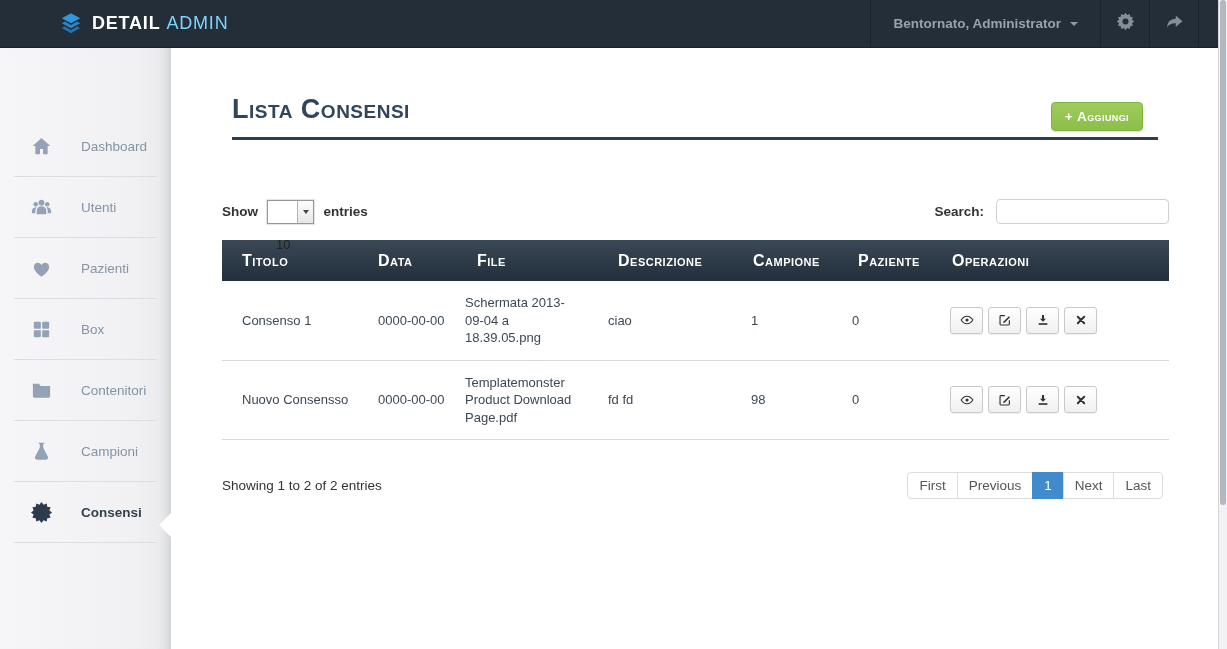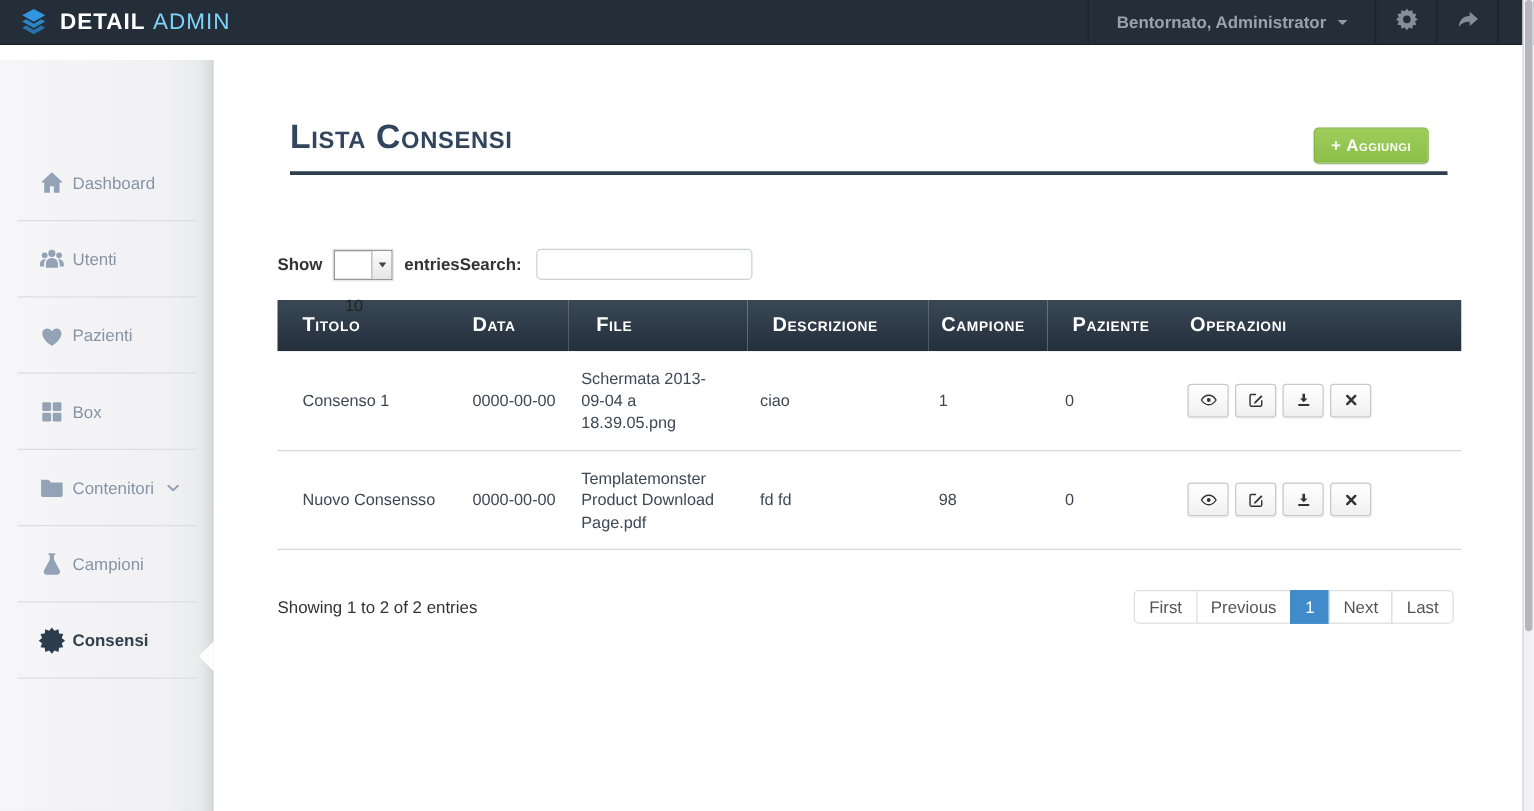--- a/index.html
+++ b/index.html
@@ -1,22 +1,22 @@
 <!DOCTYPE html>
 <html><head>
 <meta charset="utf-8">
 <style>
   * { box-sizing: border-box; margin: 0; padding: 0; }
   html,body { width:1227px; height:649px; overflow:hidden; background:#fff;
     font-family:"Liberation Sans","DejaVu Sans",sans-serif; }
 
   
-  .topbar { position:absolute; left:0; top:0; width:1227px; height:36px;
+  .topbar { position:absolute; left:0; top:0; width:1227px; height:48px;
     background:#242e39; border-bottom:1px solid #1a222c; display:flex;
-    align-items:stretch; justify-content:space-between; z-index:5; }
+    align-items:stretch; justify-content:space-between; z-index:5;padding-left:44px; }
   .brand { display:flex; align-items:center; padding-left:14px; cursor:pointer; }
   .brand .logo { width:26px; height:26px; margin-right:8px; display:inline-flex; }
   .brand-bold { color:#ffffff; font-weight:bold; font-size:18px; letter-spacing:.8px; }
   .brand-light { color:#7dd3fc; font-weight:normal; font-size:18px; letter-spacing:.8px; margin-left:6px; }
   .topbar-right { display:flex; align-items:stretch; margin-right:28px; }
   .user-menu { display:flex; align-items:center; padding:0 22px; gap:9px;
     border-left:1px solid #1a222c; border-right:1px solid #1a222c; cursor:pointer; }
   .user-menu span.lbl { color:#97a2ad; font-size:13.5px; font-weight:bold; }
   .caret { width:0; height:0; border-left:4px solid transparent; border-right:4px solid transparent;
     border-top:4px solid #8d99a4; }
@@ -27,21 +27,21 @@
   
   .scrollbar { position:absolute; right:0; top:0; width:9px; height:649px;
     background:#f2f2f4; border-left:1px solid #d6d6da; z-index:9; }
   .scrollbar .thumb { position:absolute; top:0; left:1px; width:6px; height:505px;
     background:#b4b8be; border-radius:4px; }
 
   
   .sidebar { position:absolute; left:0; top:48px; width:171px; height:601px;
     background:linear-gradient(to right,#f6f6f8 0%,#f1f1f3 78%,#e8e9ec 100%);
     box-shadow:inset -12px 0 14px -12px rgba(0,0,0,.18); padding-top:68px; }
-  .side-item { height:61px; display:flex; align-items:center; padding-left:30px; gap:5px;
+  .side-item { height:61px; display:flex; align-items:center; padding-left:30px; gap:28px;
     cursor:pointer; position:relative; }
   .side-item::after { content:""; position:absolute; left:14px; right:14px; bottom:0;
     border-bottom:1px solid #dcdde1; }
   .side-icon { width:23px; height:23px; display:inline-flex; }
   .side-icon svg { width:23px; height:23px; fill:#93a3b5; }
   .side-label { font-size:13.5px; color:#8494a6; }
   .side-item.active .side-label { color:#32414f; font-weight:bold; }
   .side-item.active .side-icon svg { fill:#2d3c4c; }
   .chev { margin-left:4px; display:inline-flex; }
   .chev svg { width:13px; height:13px; stroke:#93a3b5; fill:none; }
@@ -55,21 +55,21 @@
   .page-head { margin:46px 0 0 61px; width:926px; position:relative;
     border-bottom:3px solid #2d3e50; padding-bottom:13px; }
   .page-head h1 { font-size:27px; line-height:30px; color:#31455c; font-weight:600;
     font-variant:small-caps; letter-spacing:.5px; }
   .add-btn { position:absolute; right:15px; top:8px; height:29px; padding:0 13px;
     background:linear-gradient(#9ecd5a,#8cbe4a); border:1px solid #80b242; border-radius:4px;
     color:#fff; font-weight:bold; font-size:13.5px; font-variant:small-caps;
     font-family:inherit; letter-spacing:.4px; cursor:pointer; box-shadow:0 1px 1px rgba(0,0,0,.12); }
   .add-btn .plus { font-variant:normal; margin-right:4px; font-weight:bold; }
 
-  .controls { margin:59px 58px 0 51px; display:flex; 
+  .controls { margin:59px 58px 0 51px; display:flex; justify-content:space-between;
     align-items:center; height:25px; }
   .show-group { display:flex; align-items:center; font-size:13.5px; font-weight:bold; color:#333; }
   .fake-select { display:inline-flex; align-items:stretch; height:24px; margin:0 9px;
     border:1px solid #979797; box-shadow:0 0 0 1px #e4e4e6; background:#fff; cursor:pointer; }
   .fs-value { font-size:13px; font-weight:normal; color:#222; padding:4px 7px 0 8px; min-width:22px;margin-top:32px; }
   .fs-btn { width:16px; border-left:1px solid #b3b3b3; background:linear-gradient(#fdfdfd,#e6e6e8);
     display:flex; align-items:center; justify-content:center; }
   .fs-btn i { width:0; height:0; border-left:3.5px solid transparent;
     border-right:3.5px solid transparent; border-top:4.5px solid #444; }
   .search-group { display:flex; align-items:center; gap:12px; font-size:13.5px;

